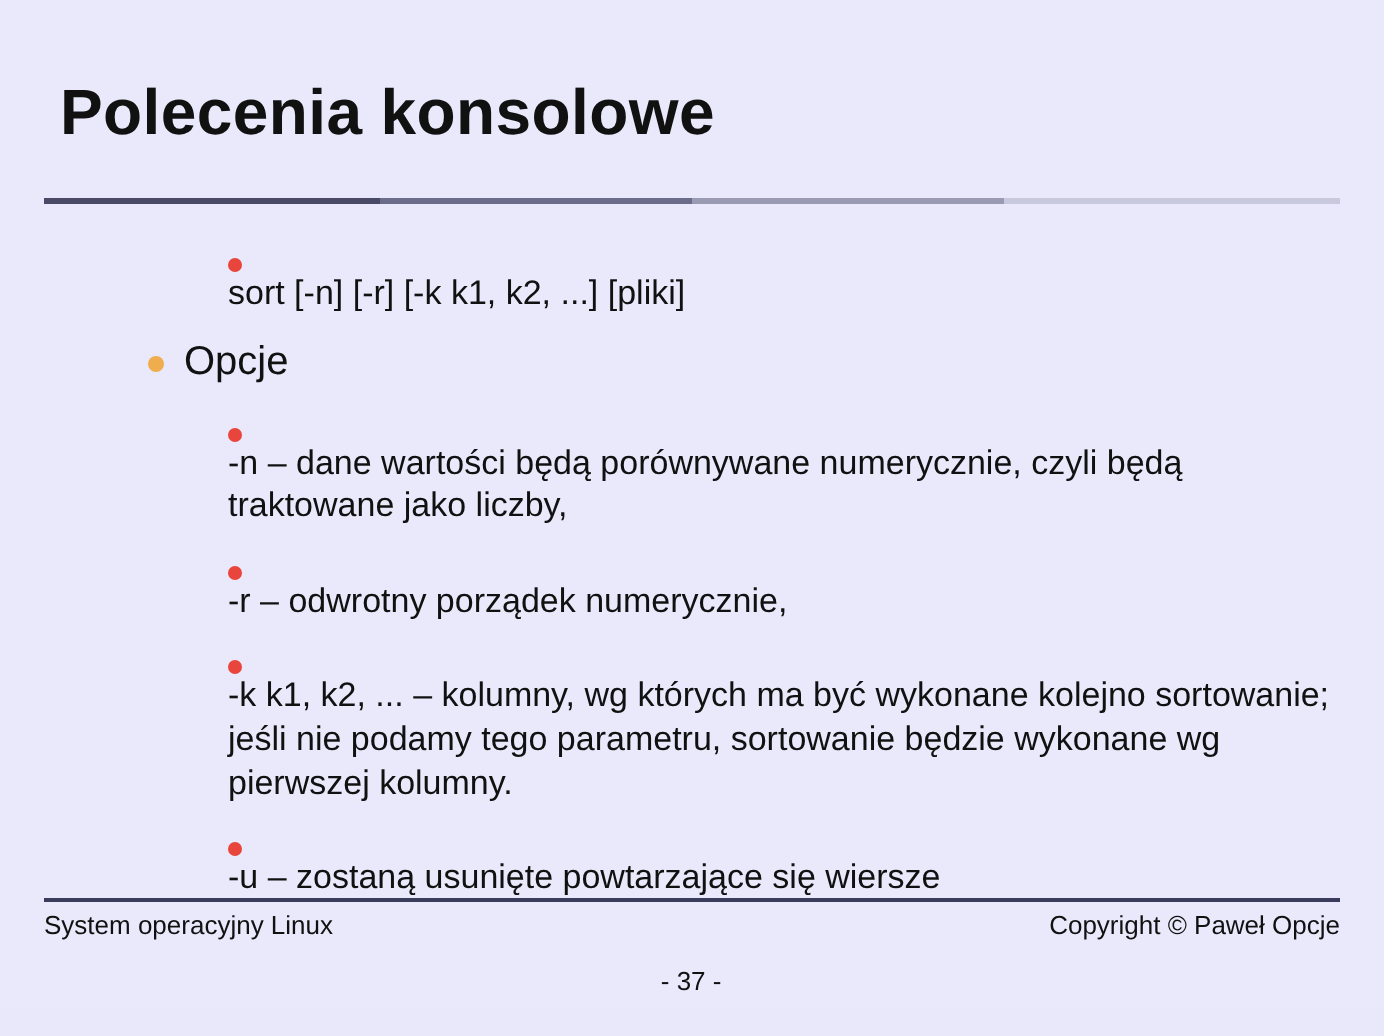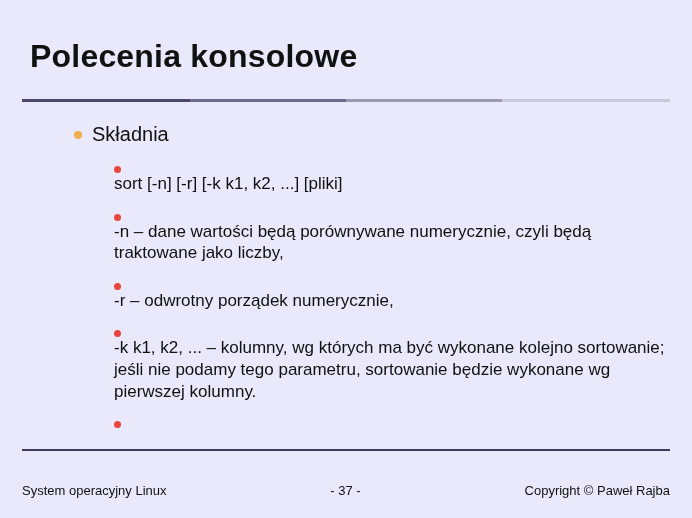--- a/index.html
+++ b/index.html
@@ -101,21 +101,21 @@
   }
   .footer-rule {
     width: 100%;
     height: 2px;
     background: #3b3b5c;
     margin-bottom: 4px;
   }
   .footer-row {
     display: flex;
     justify-content: space-between;
-    align-items: flex-end;
+    align-items: flex-start;
     font-size: 13px;
     color: #111;
   }
   .footer-center { flex: 0 0 auto; margin-top: 28px; }
 </style>
 </head>
 <body>
 
 <div class="slide">
 
@@ -124,54 +124,55 @@
   <div class="rule">
     <span class="seg1"></span>
     <span class="seg2"></span>
     <span class="seg3"></span>
     <span class="seg4"></span>
   </div>
 
   <div class="content">
 
 
-    <div class="l2">
-      <span class="bullet b2"></span>
-      <span class="txt">Składnia</span>
-    </div>
 
     <div class="l3">
       <span class="bullet b3"></span>
       <span class="txt">sort [-n] [-r] [-k k1, k2, ...] [pliki]</span>
     </div>
 
+    <div class="l2">
+      <span class="bullet b2"></span>
+      <span class="txt">Opcje</span>
+    </div>
 
     <div class="l3">
       <span class="bullet b3"></span>
       <span class="txt">-n – dane wartości będą porównywane numerycznie, czyli będą traktowane jako liczby,</span>
     </div>
 
     <div class="l3">
       <span class="bullet b3"></span>
       <span class="txt">-r – odwrotny porządek numerycznie,</span>
     </div>
 
     <div class="l3">
       <span class="bullet b3"></span>
       <span class="txt">-k k1, k2, ... – kolumny, wg których ma być wykonane kolejno sortowanie; jeśli nie podamy tego parametru, sortowanie będzie wykonane wg pierwszej kolumny.</span>
     </div>
 
     <div class="l3">
       <span class="bullet b3"></span>
+      <span class="txt">-u – zostaną usunięte powtarzające się wiersze</span>
     </div>
 
   </div>
 
   <div class="footer">
     <div class="footer-rule"></div>
     <div class="footer-row">
       <span>System operacyjny Linux</span>
       <span class="footer-center">- 37 -</span>
-      <span>Copyright © Paweł Rajba</span>
+      <span>Copyright © Paweł Opcje</span>
     </div>
   </div>
 
 </div>
 
 </body></html>

